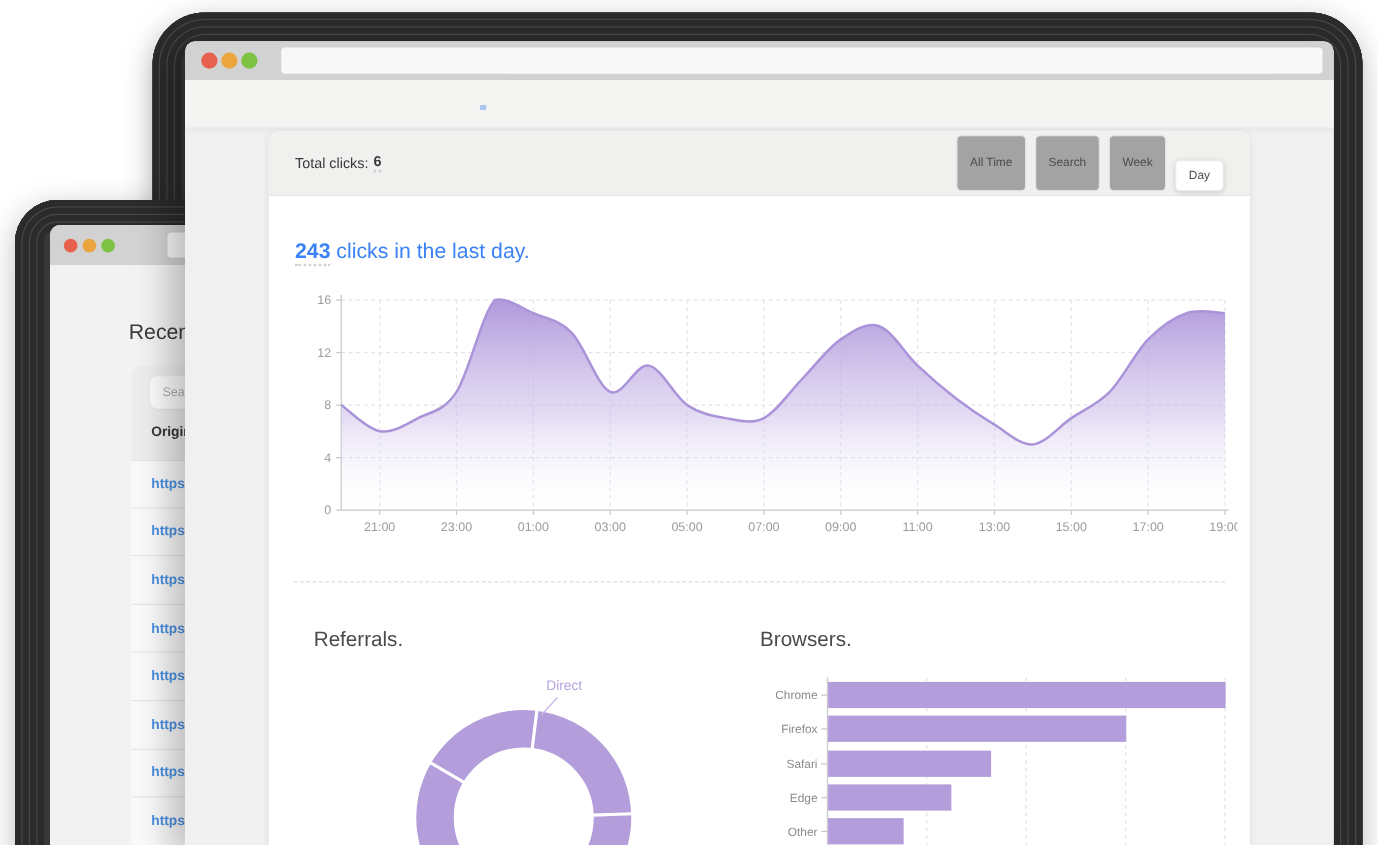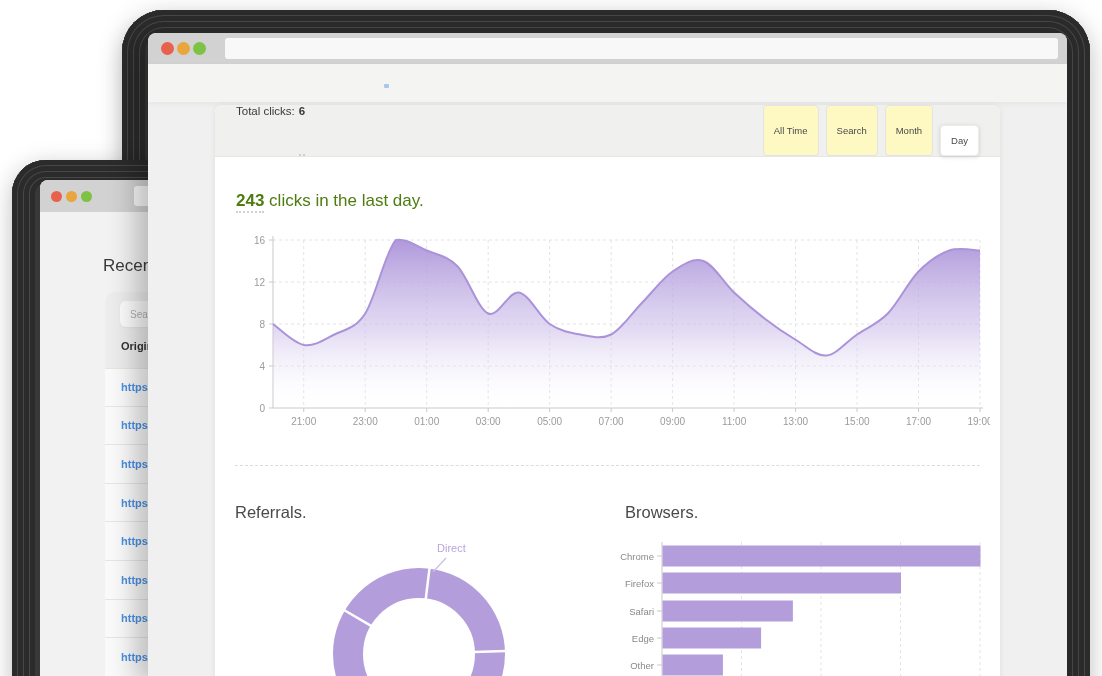--- a/index.html
+++ b/index.html
@@ -52,35 +52,35 @@
   .front-toolbar .urlbar { height:21px; margin-left:16px; margin-right:9px; }
   .front-body { position:relative; height:calc(100% - 31px); background:#f0f0f0; }
   .front-navbar { position:absolute; left:0; top:0; right:0; height:38px; background:#f4f4f3;
                   box-shadow:0 2px 6px rgba(0,0,0,0.05); }
   .nav-dot { position:absolute; left:236px; top:20px; width:5px; height:4px; background:#a9c6ef; border-radius:1px; }
 
   
   .main-card { position:absolute; left:67px; top:41px; width:785px; height:640px; background:#ffffff;
                border-radius:8px; box-shadow:0 1px 6px rgba(0,0,0,0.08); }
   .card-header { height:52px; background:#f0f0ee; border-bottom:1px solid #e6e6e4; border-radius:8px 8px 0 0;
-                 display:flex; padding:0 21px; font-size:11.5px; color:#3a3a3a; }
+                 display:flex; align-items:center; padding:0 21px; font-size:11.5px; color:#3a3a3a; }
   .total-value { font-weight:bold; margin-left:4px; border-bottom:2px dotted #cfcfcf; }
   .filters { margin-left:auto; display:flex; gap:7px; }
-  .filter-btn { font-family:inherit; font-size:9.5px; color:#4a4a4a; background:#fef9c3; border:1px solid #e3e3e1;
+  .filter-btn { font-family:inherit; font-size:9.5px; color:#4a4a4a; background:#a3a3a3; border:1px solid #e3e3e1;
                 border-radius:4px; padding:6px 10px; cursor:pointer; }
   .filter-btn.active { background:#ffffff; border-color:#ececec; box-shadow:0 1px 4px rgba(0,0,0,0.15);margin-top:20px; }
 
-  .headline { position:absolute; left:21px; top:86px; font-size:17px; color:#4d7c0f; }
+  .headline { position:absolute; left:21px; top:86px; font-size:17px; color:#3b82f6; }
   .headline .count { font-weight:bold; border-bottom:2px dotted #d0d0d0; padding-bottom:1px; }
 
   .area-svg  { position:absolute; left:10px;  top:125px; }
   .card-divider { position:absolute; left:20px; top:360px; width:745px; border-top:1px dashed #dcdcdc; }
   .section-title { position:absolute; top:398px; font-size:16.5px; color:#4a4a4a; }
-  .referrals-title { left:20px; }
-  .browsers-title  { left:410px; }
+  .referrals-title { left:36px; }
+  .browsers-title  { left:393px; }
   .donut-svg { position:absolute; left:110px; top:427px; }
   .bars-svg  { position:absolute; left:395px; top:435px; }
 
   
   svg text { font-family:"Liberation Sans", sans-serif; }
   .tick { font-size:10px; fill:#9b9b9b; }
   .blabel { font-size:9.5px; fill:#8a8a8a; }
   .grid { stroke:#e3e3e7; stroke-width:1; stroke-dasharray:3,3; }
   .axis { stroke:#c9c9c9; stroke-width:1; fill:none; }
 </style>
@@ -146,21 +146,21 @@
       <span class="nav-dot"></span>
     </div>
 
     <div class="main-card">
       <div class="card-header">
         <span>Total clicks:</span>
         <span class="total-value">6</span>
         <div class="filters">
           <button class="filter-btn">All Time</button>
           <button class="filter-btn">Search</button>
-          <button class="filter-btn">Month</button>
+          <button class="filter-btn">Week</button>
           <button class="filter-btn active">Day</button>
         </div>
       </div>
 
       <div class="headline">
         <span class="count">243</span><span> clicks in the last day.</span>
       </div>
 
       <svg id="area-svg" class="area-svg" width="765" height="205" viewBox="0 0 765 205">
         <defs>

